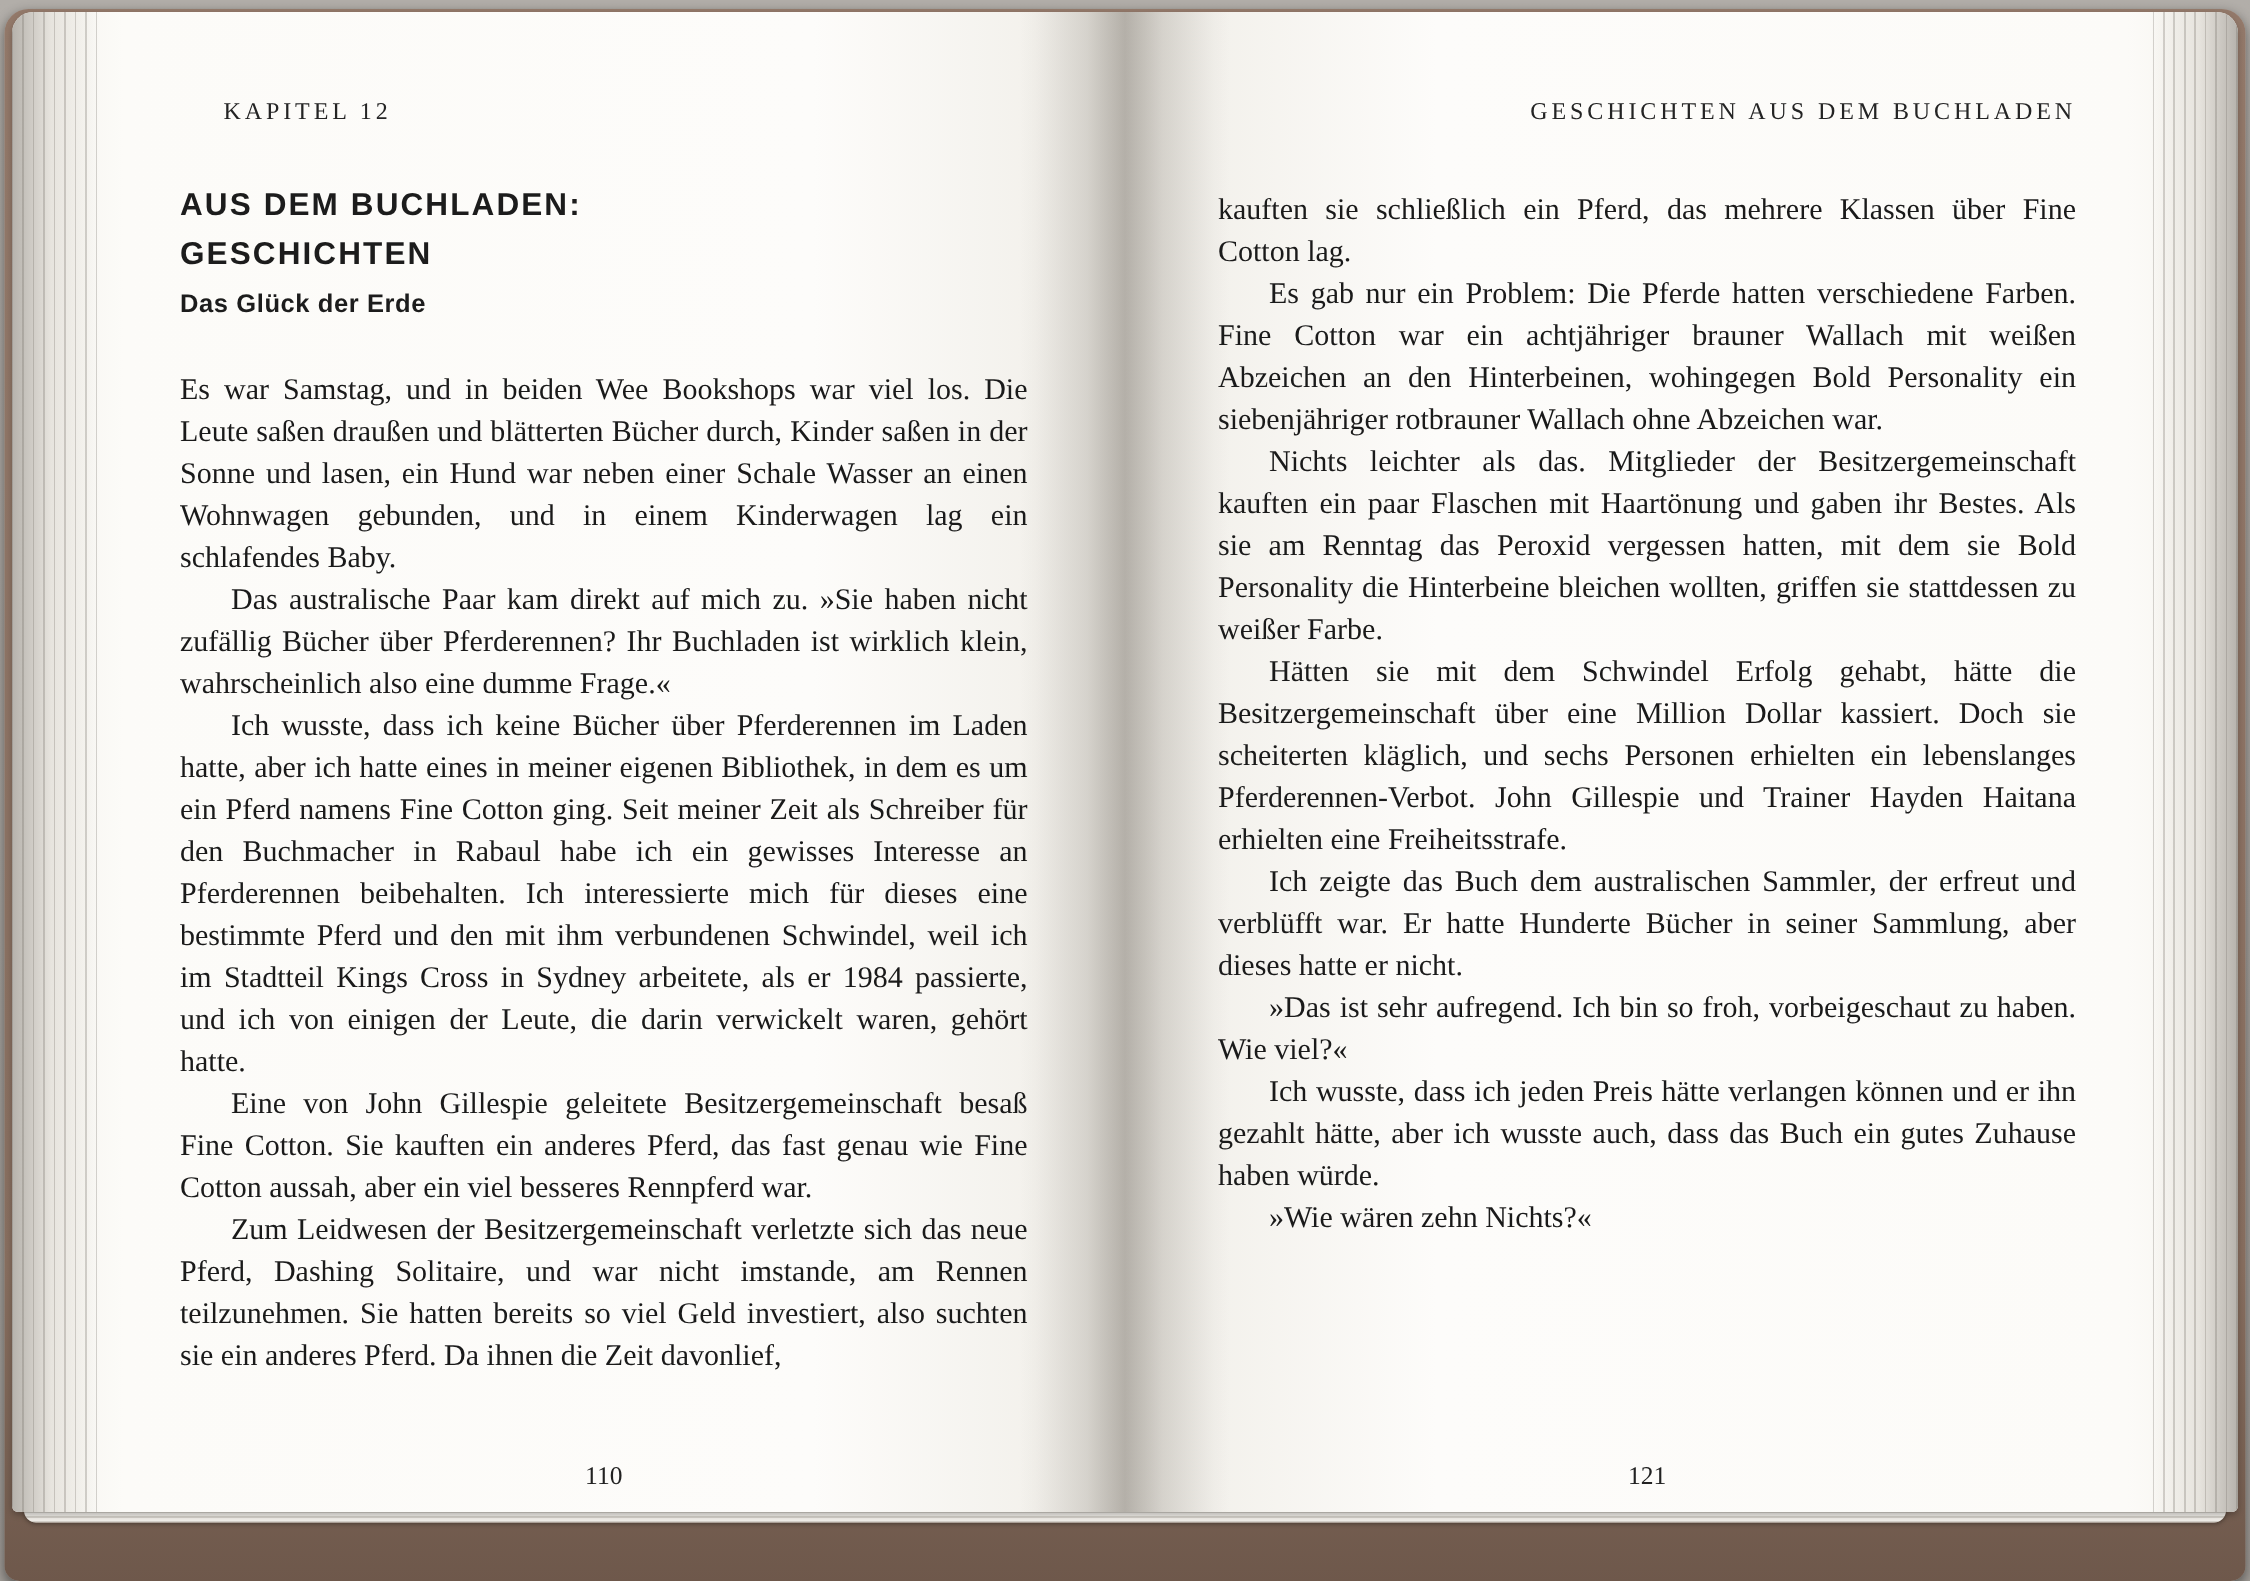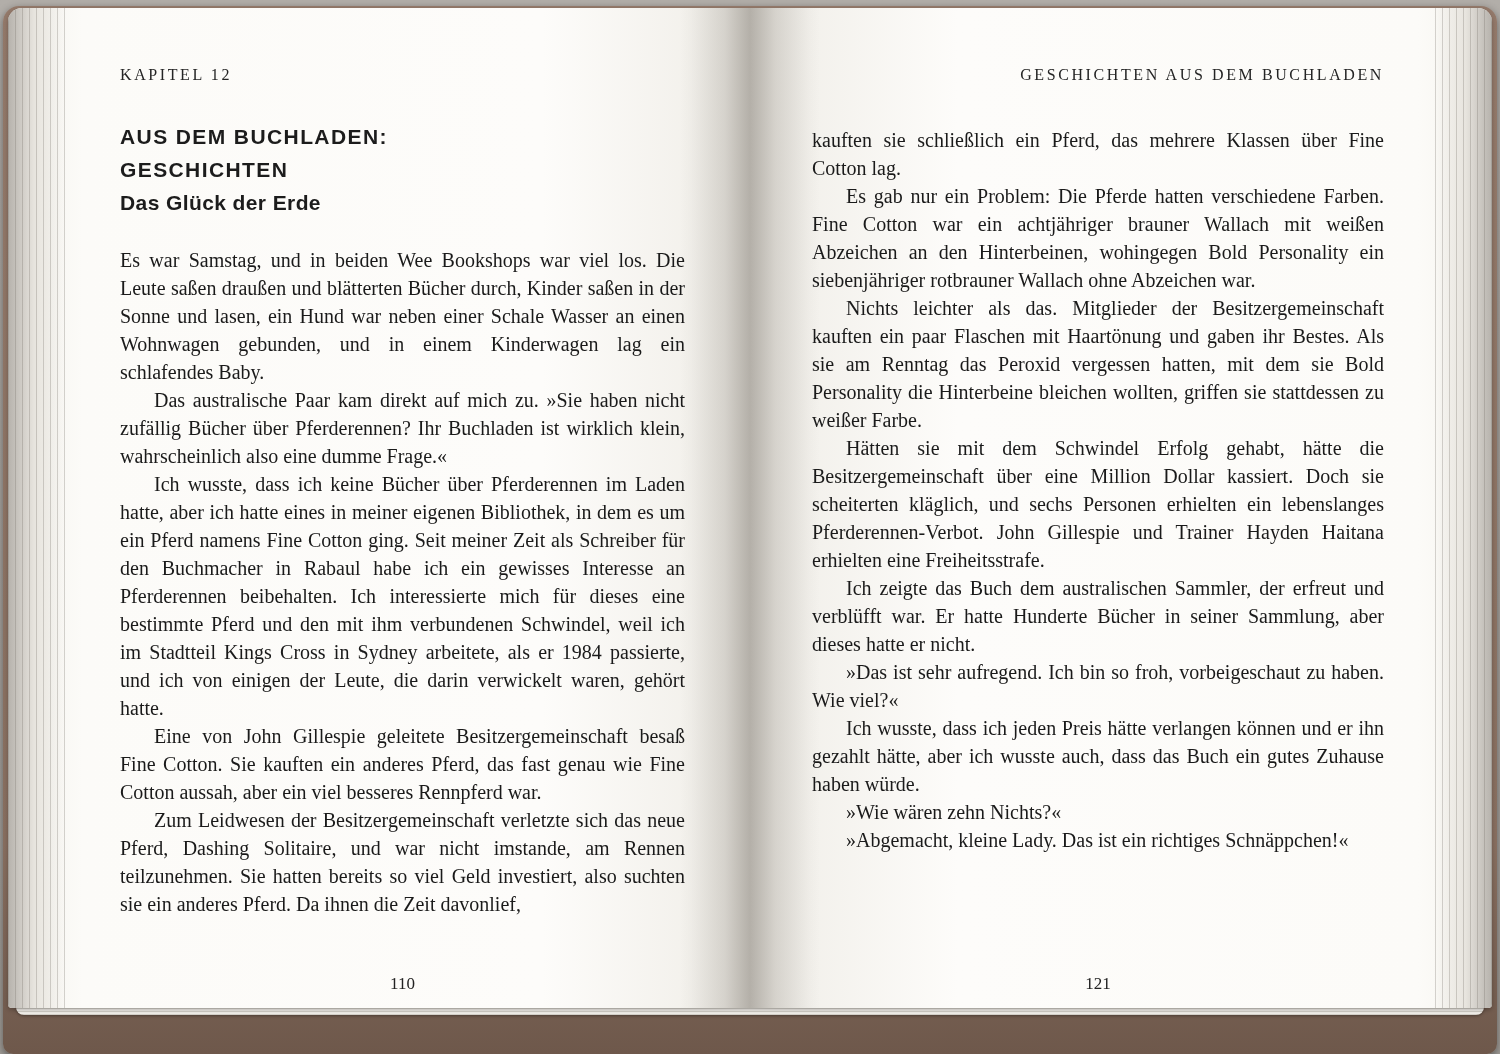--- a/index.html
+++ b/index.html
@@ -86,39 +86,40 @@
     pointer-events: none;
   }
   .running-head {
     position: absolute;
     top: 58px;
     font-family: "Liberation Serif", serif;
     font-size: 16px;
     letter-spacing: 2.6px;
     color: #242424;
     white-space: nowrap;
+    margin-left: 29px;
   }
   .running-head-left { left: 112px; }
   .running-head-right { right: 108px; text-align: left; }
   .chapter-title-block {
     position: absolute;
     top: 112px;
     left: 112px;
     width: 565px;
     font-family: "Liberation Sans", sans-serif;
     font-weight: bold;
     color: #1c1c1c;
     line-height: 33px;
   }
   .chapter-title-line {
     font-size: 21px;
     letter-spacing: 1.4px;
   }
   .chapter-subtitle {
-    font-size: 21px;
+    font-size: 17px;
     letter-spacing: 0.4px;
   }
   .body-text {
     position: absolute;
     font-size: 20px;
     line-height: 28px;
     color: #1a1a1a;
     text-align: justify;
     hyphens: auto;
     -webkit-hyphens: auto;
@@ -183,21 +184,20 @@
 
       <div class="body-text body-right">
         <p>kauften sie schließlich ein Pferd, das mehrere Klassen über Fine Cotton lag.</p>
         <p class="indent">Es gab nur ein Problem: Die Pferde hatten verschiedene Farben. Fine Cotton war ein achtjähriger brauner Wallach mit weißen Abzeichen an den Hinterbeinen, wohingegen Bold Personality ein siebenjähriger rotbrauner Wallach ohne Abzeichen war.</p>
         <p class="indent">Nichts leichter als das. Mitglieder der Besitzergemeinschaft kauften ein paar Flaschen mit Haartönung und gaben ihr Bestes. Als sie am Renntag das Peroxid vergessen hatten, mit dem sie Bold Personality die Hinterbeine bleichen wollten, griffen sie stattdessen zu weißer Farbe.</p>
         <p class="indent">Hätten sie mit dem Schwindel Erfolg gehabt, hätte die Besitzergemeinschaft über eine Million Dollar kassiert. Doch sie scheiterten kläglich, und sechs Personen erhielten ein lebenslanges Pferderennen-Verbot. John Gillespie und Trainer Hayden Haitana erhielten eine Freiheitsstrafe.</p>
         <p class="indent">Ich zeigte das Buch dem australischen Sammler, der erfreut und verblüfft war. Er hatte Hunderte Bücher in seiner Sammlung, aber dieses hatte er nicht.</p>
         <p class="indent">»Das ist sehr aufregend. Ich bin so froh, vorbeigeschaut zu haben. Wie viel?«</p>
         <p class="indent">Ich wusste, dass ich jeden Preis hätte verlangen können und er ihn gezahlt hätte, aber ich wusste auch, dass das Buch ein gutes Zuhause haben würde.</p>
         <p class="indent">»Wie wären zehn Nichts?«</p>
-        <p class="indent">»Abgemacht, kleine Lady. Das ist ein richtiges Schnäppchen!«</p>
       </div>
 
       <div class="page-number page-number-right">121</div>
     </div>
 
     <div class="gutter-shadow"></div>
   </div>
 </div>
 
 </body></html>

